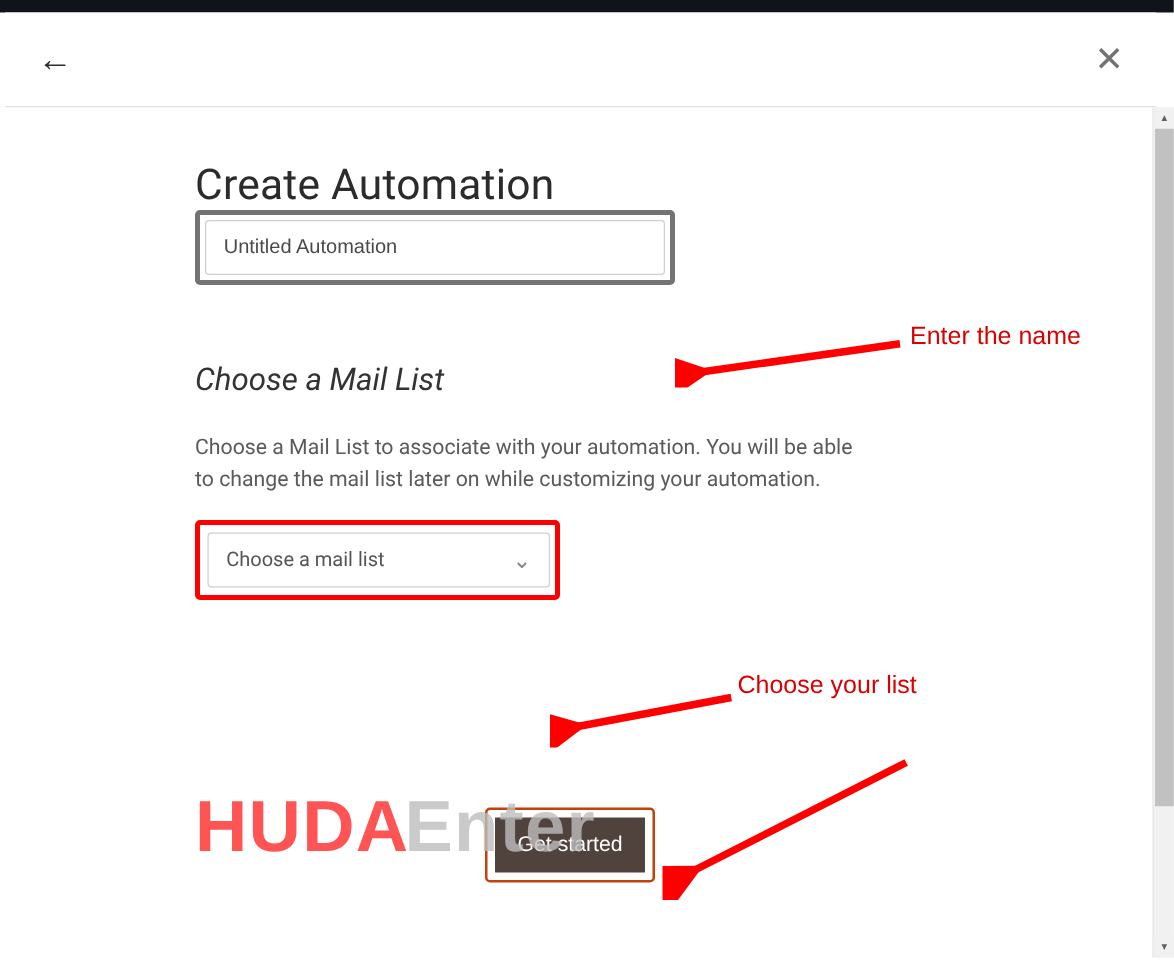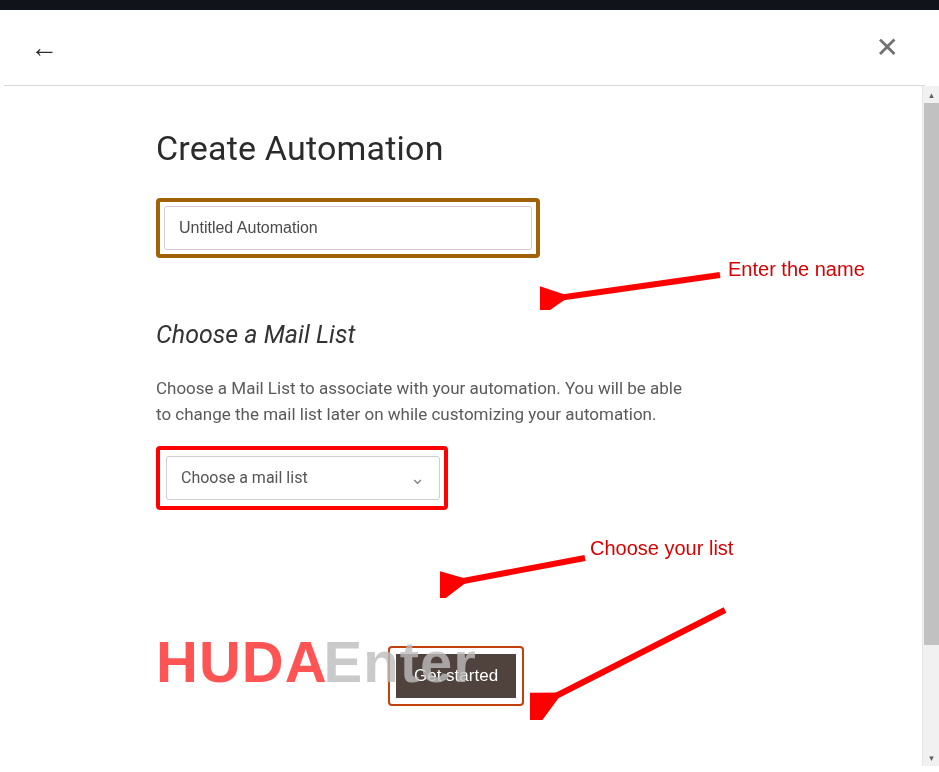--- a/index.html
+++ b/index.html
@@ -18,29 +18,29 @@
   .close-btn { font-size: 28px; color: #727272; cursor: pointer; line-height: 1; font-weight: 300; }
 
   .content-wrap {
     position: absolute; top: 86px; left: 4px; width: 921px; height: 680px;
     background: #fff;
   }
   .content {
     padding: 42px 0 0 152px; width: 700px; position: relative;
   }
   h1.page-title {
-    font-size: 34px; font-weight: 400; color: #2b2b2b; margin-bottom: 30px;
+    font-size: 34px; font-weight: 400; color: #2b2b2b; 
     letter-spacing: 0.2px;
   }
   .desc {
     font-size: 17px; color: #5a5a5a; line-height: 1.55; margin-bottom: 18px;
     max-width: 540px;
   }
   .name-input-highlight {
-    border: 4px solid #a16207; border-radius: 4px; width: 384px; padding: 4px;
+    border: 4px solid #737373; border-radius: 4px; width: 384px; padding: 4px;
   }
   .name-input {
     width: 100%; height: 44px; border: 1px solid #cfcfcf; border-radius: 3px;
     padding: 0 14px; font-size: 16px; color: #4a4a4a;
   }
   h2.section-title {
     font-size: 25px; font-weight: 400; font-style: italic; color: #333;
     margin-top: 62px; margin-bottom: 26px;
   }
   .select-highlight {

